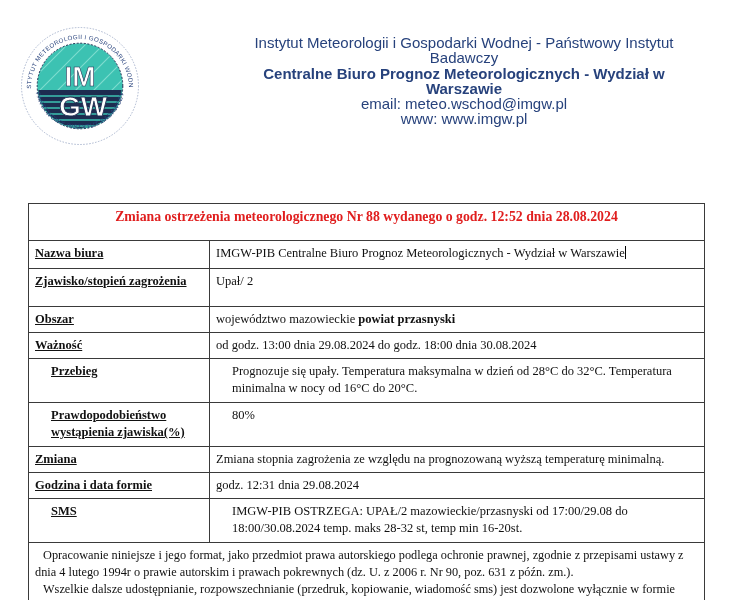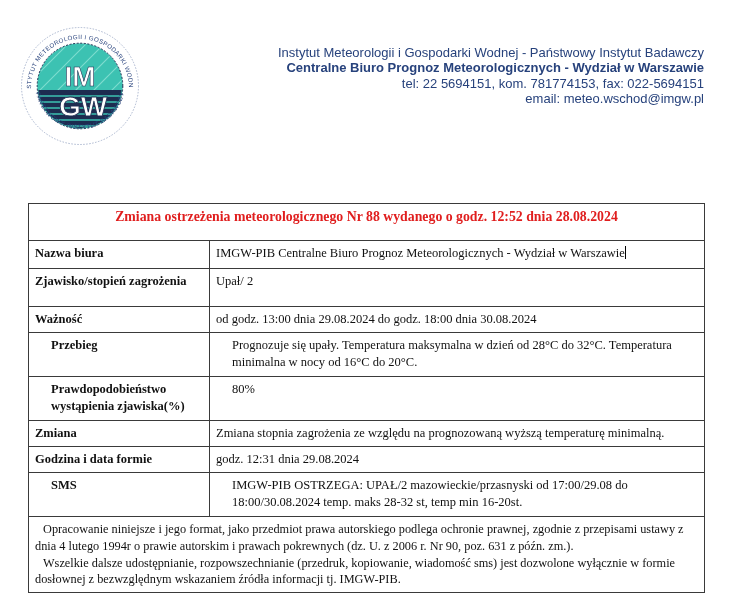--- a/index.html
+++ b/index.html
@@ -16,26 +16,26 @@
   
   .logo-wrap {
     position: absolute;
     left: 20px;
     top: 26px;
     width: 120px;
     height: 120px;
   }
   .header-text {
     position: absolute;
-    top: 45px;
+    top: 35px;
     right: 28px;
     width: 480px;
-    text-align: right;
+    text-align: center;
     font-family: "Liberation Sans", sans-serif;
-    font-size: 13px;
+    font-size: 15px;
     line-height: 15.3px;
     color: #27427c;
   }
   .header-text .bold { font-weight: bold; }
 
   
   table.warning {
     position: absolute;
     left: 28px;
     top: 203px;
@@ -52,21 +52,21 @@
     margin-top: 47px;
   }
   td.title-cell {
     height: 37px;
     text-align: center;
     vertical-align: middle;
     font-weight: bold;
     font-size: 13.8px;
     color: #e01e1e;
   }
-  td.lbl { width: 181px; font-weight: bold; }
+  td.lbl { width: 181px; font-weight: bold; text-decoration: underline; }
   tr.h28 td { height: 28px; }
   tr.h27 td { height: 38px; }
   tr.h23 td { height: 23px; }
   tr.h24 td { height: 24px; }
   tr.h44 td { height: 44px; padding-left: 22px; }
   .bold-inline { font-weight: bold; }
   .caret {
     display: inline-block;
     width: 1px;
     height: 13px;
@@ -133,41 +133,45 @@
       </text>
       <text font-family="Liberation Sans, sans-serif" font-size="6.1" fill="#27427c" letter-spacing="0.6">
         <textPath href="#arcBot" startOffset="50%" text-anchor="middle">PAŃSTWOWY INSTYTUT BADAWCZY</textPath>
       </text>
     </svg>
   </div>
 
   <div class="header-text">
     <div>Instytut Meteorologii i Gospodarki Wodnej - Państwowy Instytut Badawczy</div>
     <div class="bold">Centralne Biuro Prognoz Meteorologicznych - Wydział w Warszawie</div>
-    <div>tel: 22 5694151, kom. 781774153, fax: 022-5694151</div>
     <div>email: meteo.wschod@imgw.pl</div>
+    <div>www: www.imgw.pl</div>
   </div>
 
   <table class="warning">
     <colgroup>
         <col style="width:181px">
         <col>
       </colgroup>
     <tbody>
       <tr>
         <td class="title-cell" colspan="2">Zmiana ostrzeżenia meteorologicznego Nr 88 wydanego o godz. 12:52 dnia 28.08.2024</td>
       </tr>
       <tr class="h28">
         <td class="lbl">Nazwa biura</td>
         <td><span>IMGW-PIB Centralne Biuro Prognoz Meteorologicznych - Wydział w Warszawie</span><span class="caret"></span></td>
       </tr>
       <tr class="h27">
         <td class="lbl">Zjawisko/stopień zagrożenia</td>
         <td>Upał/ 2</td>
       </tr>
+      <tr class="h23">
+        <td class="lbl">Obszar</td>
+        <td><span>województwo mazowieckie </span><span class="bold-inline">powiat przasnyski</span></td>
+      </tr>
       <tr class="h24">
         <td class="lbl">Ważność</td>
         <td>od godz. 13:00 dnia 29.08.2024 do godz. 18:00 dnia 30.08.2024</td>
       </tr>
       <tr class="h44">
         <td class="lbl">Przebieg</td>
         <td>Prognozuje się upały. Temperatura maksymalna w dzień od 28°C do 32°C.  Temperatura minimalna w nocy od 16°C do 20°C.</td>
       </tr>
       <tr class="h44">
         <td class="lbl">Prawdopodobieństwo wystąpienia zjawiska(%)</td>

